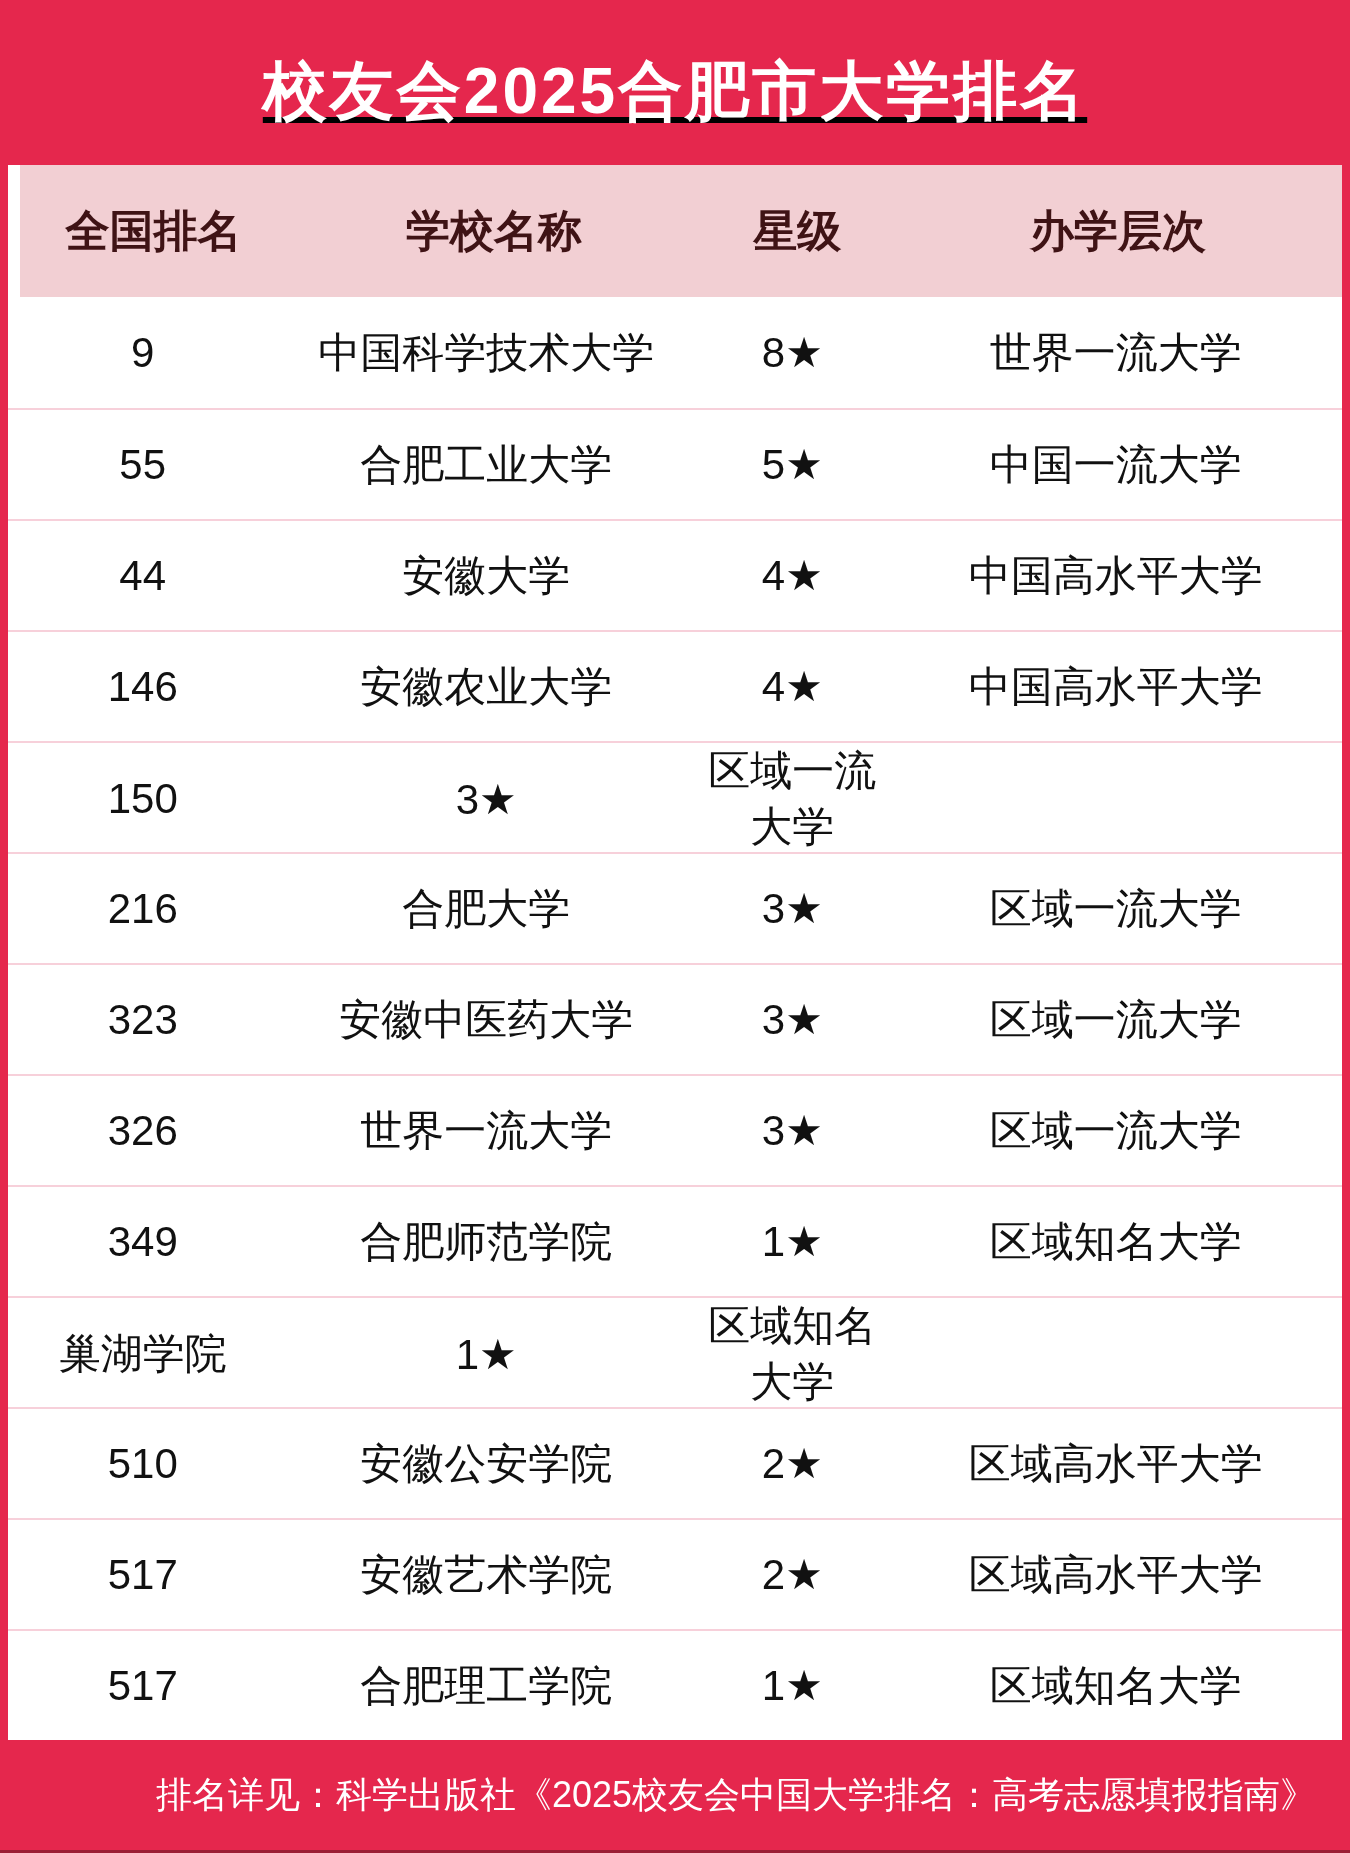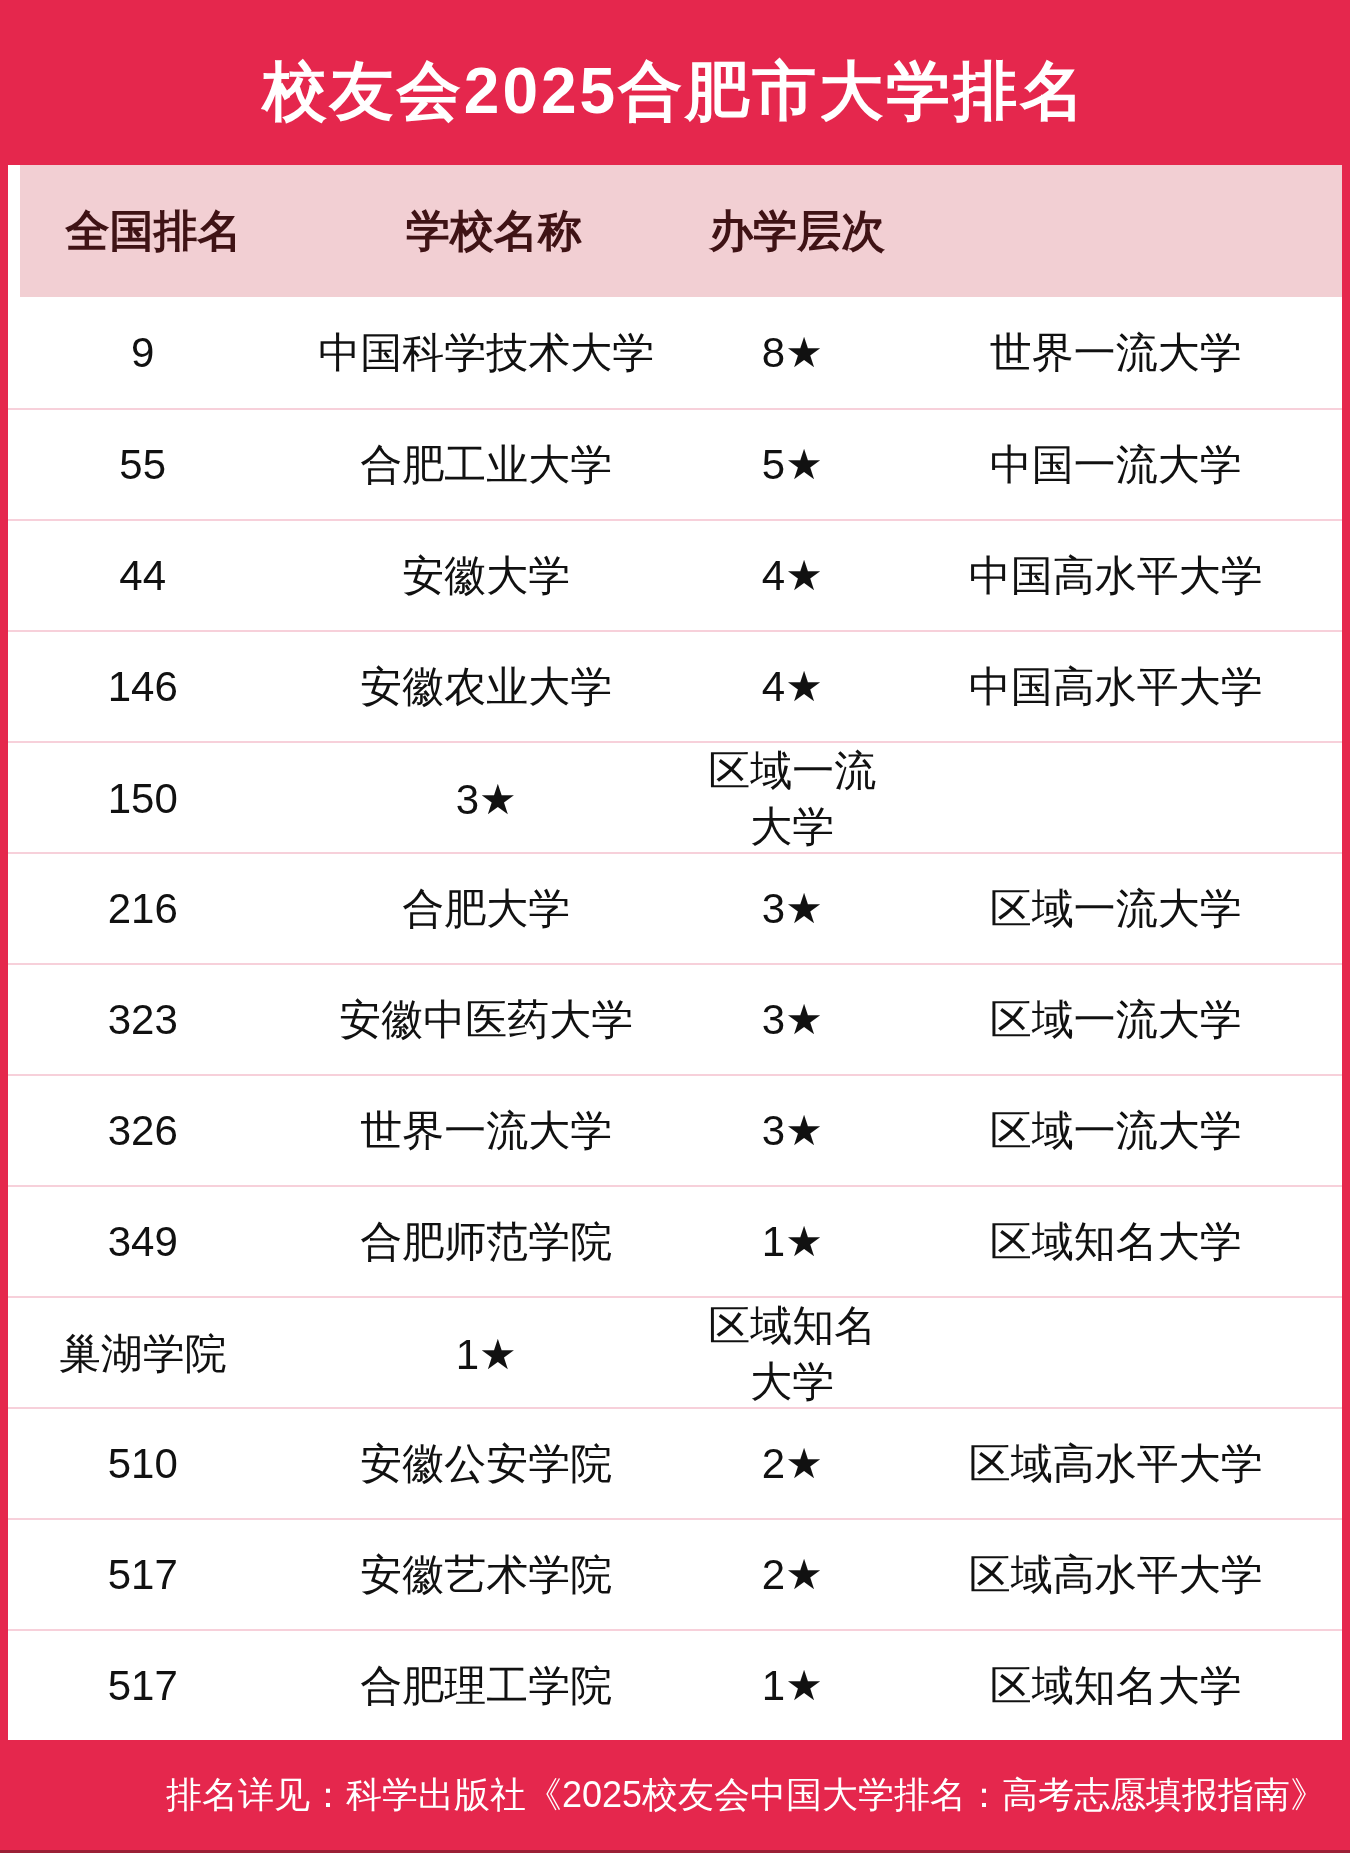--- a/index.html
+++ b/index.html
@@ -19,20 +19,21 @@
     font-family: "Liberation Sans", "DejaVu Sans", sans-serif;
     overflow: hidden;
   }
   .title-bar {
     position: absolute;
     top: 0; left: 0; right: 0;
     height: 182px;
     display: flex;
     align-items: center;
     justify-content: center;
+    text-decoration: underline;
   }
   .title-bar h1 {
     color: var(--white);
     font-size: 64px;
     font-weight: bold;
     letter-spacing: 3px;
     white-space: nowrap;
   }
   .ranking-table {
     position: absolute;
@@ -63,40 +64,41 @@
   }
   .data-row + .data-row { border-top: 2px solid var(--sep); }
   .footer-bar {
     position: absolute;
     left: 0; right: 0; bottom: 0;
     height: 113px;
     background: var(--red);
     display: flex;
     align-items: center;
     justify-content: flex-end;
-    padding-right: 24px;
+    padding-right: 34px;
     border-bottom: 3px solid #9B1F35;
   }
   .footer-bar span {
     color: var(--white);
     font-size: 36px;
     white-space: nowrap;
   }
 </style>
 </head>
 <body>
 
 <div class="title-bar">
   <h1>校友会2025合肥市大学排名</h1>
 </div>
 
 <div class="ranking-table">
   <div class="grid-row header-row">
     <div>全国排名</div>
     <div>学校名称</div>
+    <div>星级</div>
     <div>办学层次</div>
   </div>
   <div id="rows-container">
   <div class="grid-row data-row">
     <div>9</div>
     <div>中国科学技术大学</div>
     <div>8★</div>
     <div>世界一流大学</div>
   </div>
 

